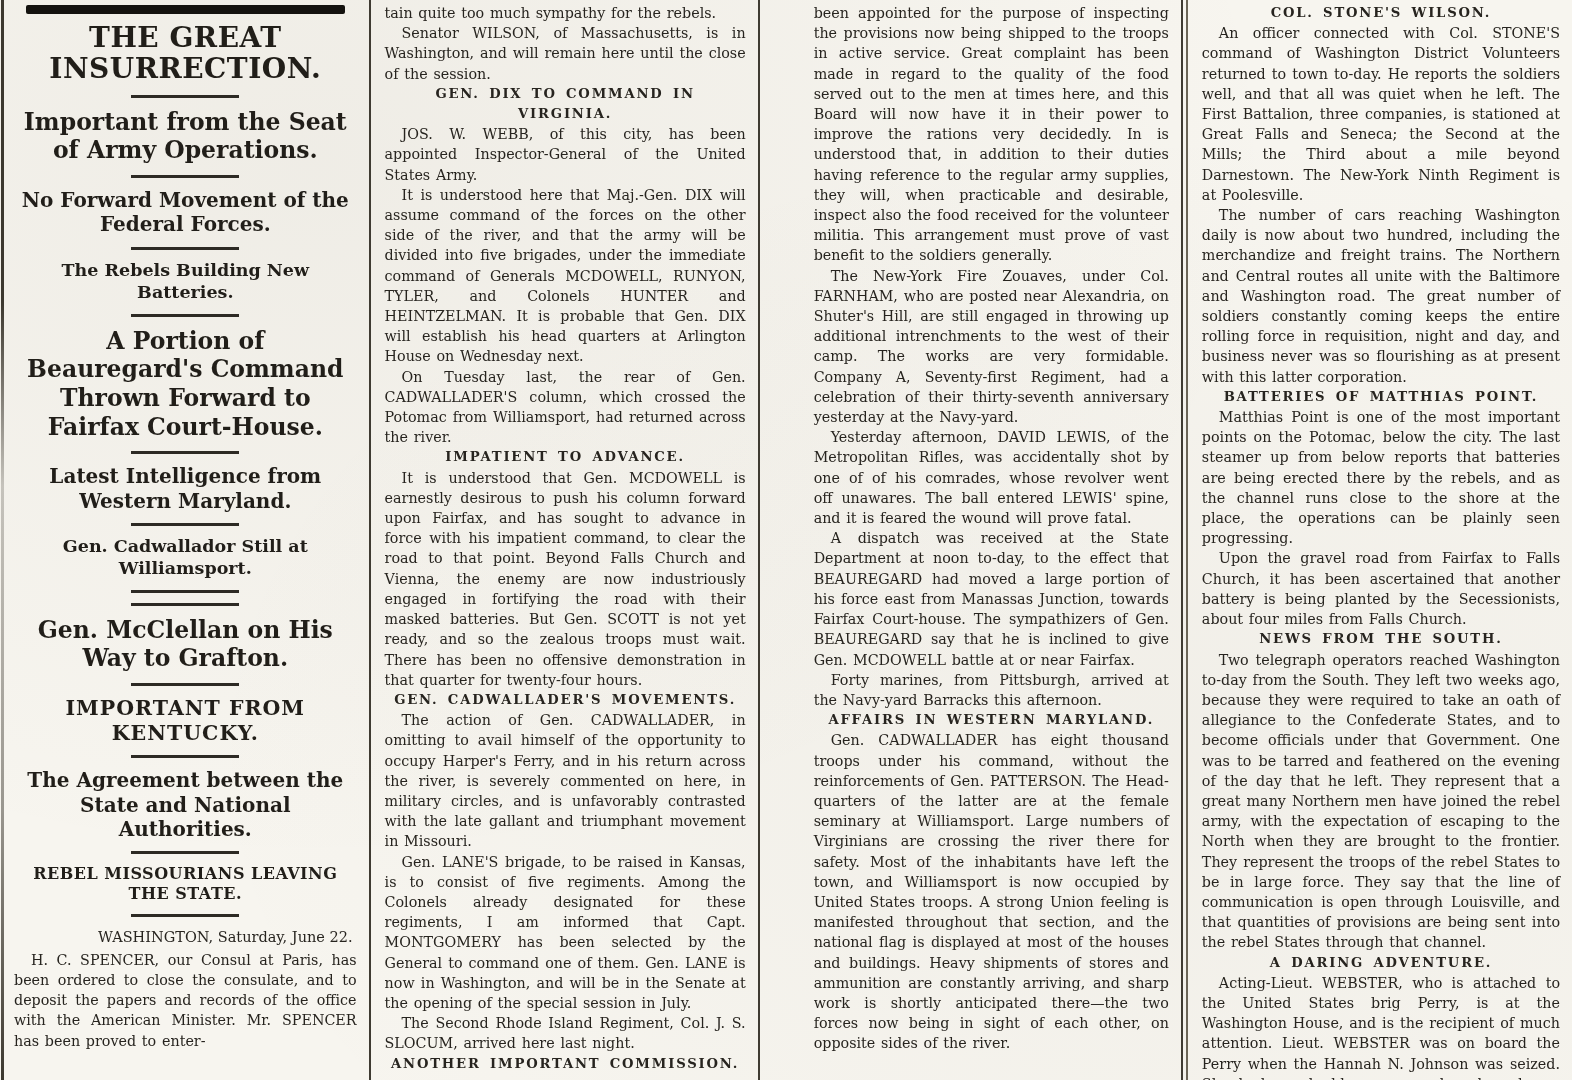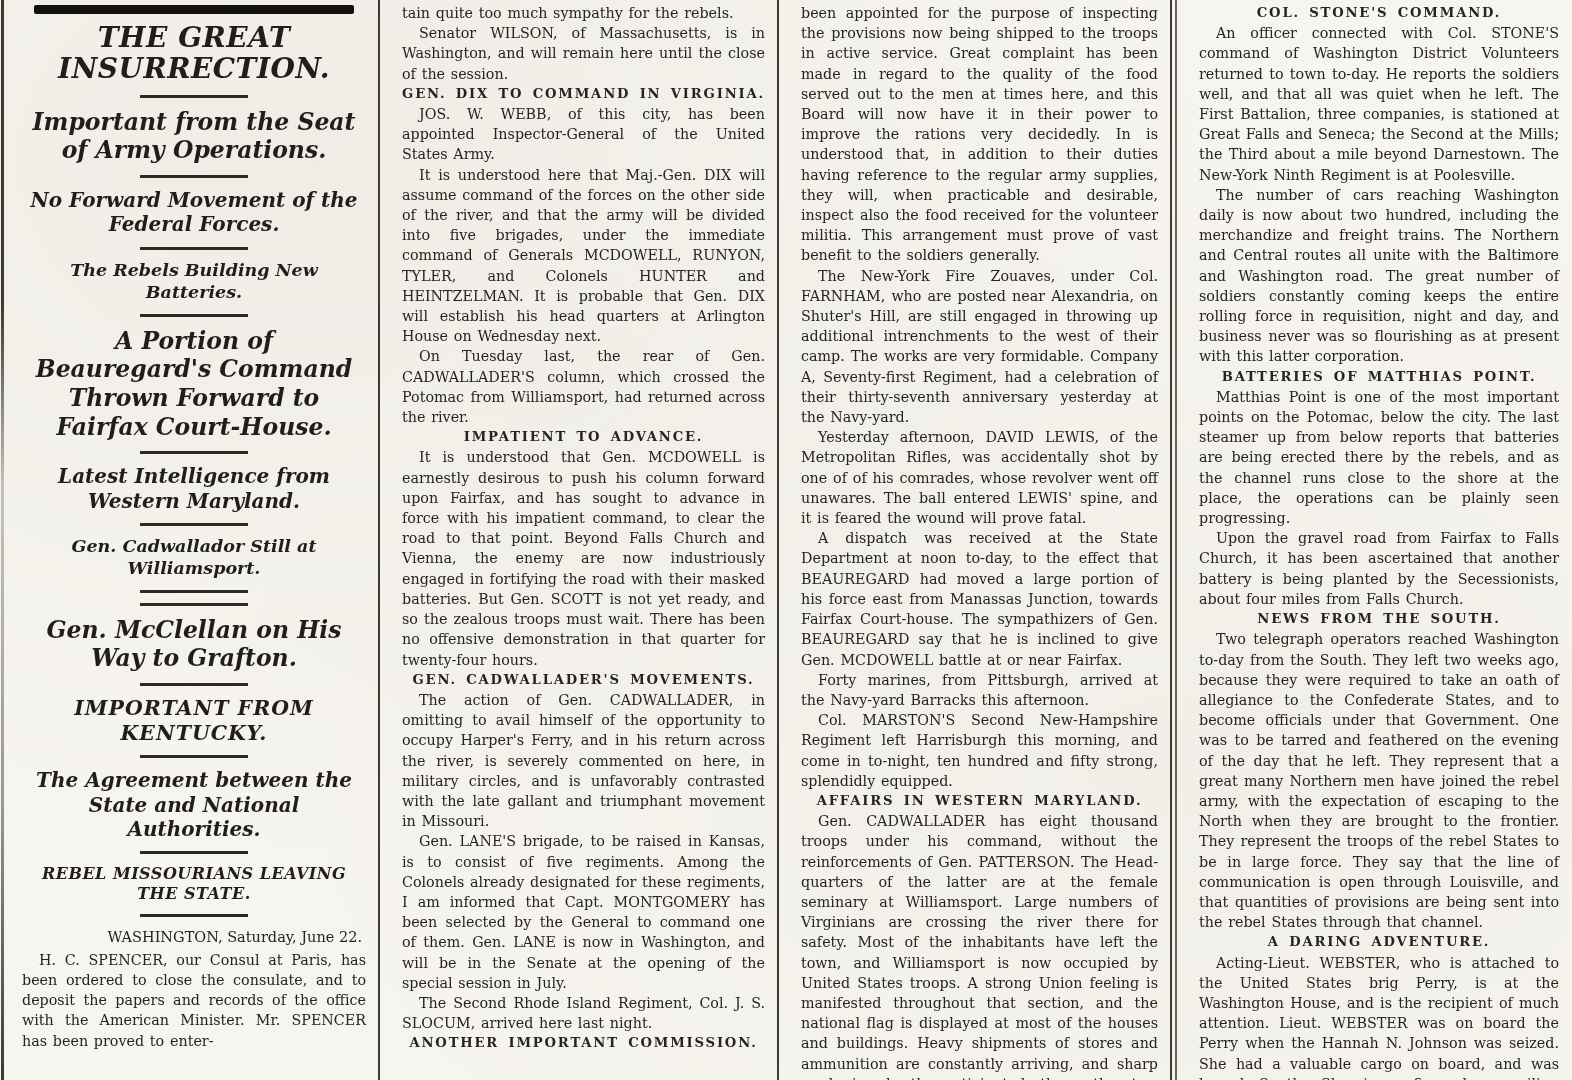--- a/index.html
+++ b/index.html
@@ -13,32 +13,32 @@
     position:relative;width:1572px;height:1080px;display:flex;
     background:
       radial-gradient(ellipse at 20% 15%, rgba(90,80,60,0.05), transparent 55%),
       radial-gradient(ellipse at 75% 70%, rgba(90,80,60,0.04), transparent 60%),
       #f7f5ef;
   }
   .edge-rule-left{
     position:absolute;left:1px;top:0;width:3px;height:100%;
     background:linear-gradient(to bottom,#3c382f 0%,#3c382f 28%,rgba(60,56,47,0.25) 45%,rgba(60,56,47,0.5) 75%,#3c382f 100%);
   }
-  .col{box-sizing:border-box;height:1080px;overflow:hidden;padding:3px 12px 0 22px;}
+  .col{box-sizing:border-box;height:1080px;overflow:hidden;padding:3px 12px 0 14px;}
   .col1{width:378px;}
   .col2{width:397px;}
-  .col3{width:391px;}
+  .col3{width:391px;margin-left:40px;}
   .col4{width:394px;}
   .vrule{width:2px;background:#3f3b32;height:1080px;flex:none;}
   .vrule-double{width:7px;height:1080px;flex:none;border-left:2px solid #3f3b32;border-right:2px solid #6b6557;box-sizing:border-box;background:transparent;}
 
   
   .col1{text-align:center;}
   .top-bar{height:9px;background:#14120f;width:93%;margin:2px auto 8px auto;border-radius:2px;}
-  .headline{font-weight:bold;color:#211e19;margin:4px 2px;font-style:italic;}
+  .headline{font-weight:bold;color:#211e19;margin:4px 2px;}
   .headline.xl{font-size:28px;line-height:1.12;letter-spacing:0.5px;}
   .headline.lg{font-size:23.5px;line-height:1.22;}
   .headline.md{font-size:20px;line-height:1.22;}
   .headline.sm{font-size:17.5px;line-height:1.25;}
   .headline.caps-md{font-size:20.5px;line-height:1.2;letter-spacing:1px;}
   .headline.caps-sm{font-size:16px;line-height:1.25;letter-spacing:0.5px;}
   .hl-divider{width:108px;border-top:3px solid #2d2a24;margin:10px auto 10px auto;}
 
   .dispatch-heading{
     font-size:15.5px;font-weight:bold;letter-spacing:0.8px;
@@ -120,29 +120,28 @@
     </div>
 
   <div class="vrule"></div>
 
   <div class="col col3">
       <p class="cont">been appointed for the purpose of inspecting the provisions now being shipped to the troops in active service.  Great complaint has been made in regard to the quality of the food served out to the men at times here, and this Board will now have it in their power to improve the rations very decidedly.  In is understood that, in addition to their duties having reference to the regular army supplies, they will, when practicable and desirable, inspect also the food received for the volunteer militia.  This arrangement must prove of vast benefit to the soldiers generally.</p>
       <p class="para">The New-York Fire Zouaves, under Col. FARNHAM, who are posted near Alexandria, on Shuter's Hill, are still engaged in throwing up additional intrenchments to the west of their camp.  The works are very formidable.  Company A, Seventy-first Regiment, had a celebration of their thirty-seventh anniversary yesterday at the Navy-yard.</p>
       <p class="para">Yesterday afternoon, DAVID LEWIS, of the Metropolitan Rifles, was accidentally shot by one of of his comrades, whose revolver went off unawares.  The ball entered LEWIS' spine, and it is feared the wound will prove fatal.</p>
       <p class="para">A dispatch was received at the State Department at noon to-day, to the effect that BEAUREGARD had moved a large portion of his force east from Manassas Junction, towards Fairfax Court-house.  The sympathizers of Gen. BEAUREGARD say that he is inclined to give Gen. MCDOWELL battle at or near Fairfax.</p>
       <p class="para">Forty marines, from Pittsburgh, arrived at the Navy-yard Barracks this afternoon.</p>
-      <p class="para">Col. MARSTON'S Second New-Hampshire Regiment left Harrisburgh this morning, and come in to-night, ten hundred and fifty strong, splendidly equipped.</p>
       <h3 class="heading">AFFAIRS IN WESTERN MARYLAND.</h3>
       <p class="para">Gen. CADWALLADER has eight thousand troops under his command, without the reinforcements of Gen. PATTERSON.  The Head-quarters of the latter are at the female seminary at Williamsport.  Large numbers of Virginians are crossing the river there for safety.  Most of the inhabitants have left the town, and Williamsport is now occupied by United States troops.  A strong Union feeling is manifested throughout that section, and the national flag is displayed at most of the houses and buildings.  Heavy shipments of stores and ammunition are constantly arriving, and sharp work is shortly anticipated there—the two forces now being in sight of each other, on opposite sides of the river.</p>
     </div>
 
   <div class="vrule-double"></div>
 
   <div class="col col4">
-      <h3 class="heading">COL. STONE'S COMMAND.</h3>
+      <h3 class="heading">COL. STONE'S WILSON.</h3>
       <p class="para">An officer connected with Col. STONE'S command of Washington District Volunteers returned to town to-day.  He reports the soldiers well, and that all was quiet when he left.  The First Battalion, three companies, is stationed at Great Falls and Seneca; the Second at the Mills; the Third about a mile beyond Darnestown.  The New-York Ninth Regiment is at Poolesville.</p>
       <p class="para">The number of cars reaching Washington daily is now about two hundred, including the merchandize and freight trains.  The Northern and Central routes all unite with the Baltimore and Washington road.  The great number of soldiers constantly coming keeps the entire rolling force in requisition, night and day, and business never was so flourishing as at present with this latter corporation.</p>
       <h3 class="heading">BATTERIES OF MATTHIAS POINT.</h3>
       <p class="para">Matthias Point is one of the most important points on the Potomac, below the city.  The last steamer up from below reports that batteries are being erected there by the rebels, and as the channel runs close to the shore at the place, the operations can be plainly seen progressing.</p>
       <p class="para">Upon the gravel road from Fairfax to Falls Church, it has been ascertained that another battery is being planted by the Secessionists, about four miles from Falls Church.</p>
       <h3 class="heading">NEWS FROM THE SOUTH.</h3>
       <p class="para">Two telegraph operators reached Washington to-day from the South.  They left two weeks ago, because they were required to take an oath of allegiance to the Confederate States, and to become officials under that Government.  One was to be tarred and feathered on the evening of the day that he left.  They represent that a great many Northern men have joined the rebel army, with the expectation of escaping to the North when they are brought to the frontier.  They represent the troops of the rebel States to be in large force.  They say that the line of communication is open through Louisville, and that quantities of provisions are being sent into the rebel States through that channel.</p>
       <h3 class="heading">A DARING ADVENTURE.</h3>
       <p class="para">Acting-Lieut. WEBSTER, who is attached to the United States brig Perry, is at the Washington House, and is the recipient of much attention.  Lieut. WEBSTER was on board the Perry when the Hannah N. Johnson was seized.  She had a valuable cargo on board, and was bound South.  She is a fine sharp sailing schooner, and after consultation it was determined to let her go, as they were not in condition to put what was deemed a sufficient crew on board to manage her.  Lieut. WEBSTER offered to take her to New-York with one man beside himself, and went on board.  He</p>
     </div>

